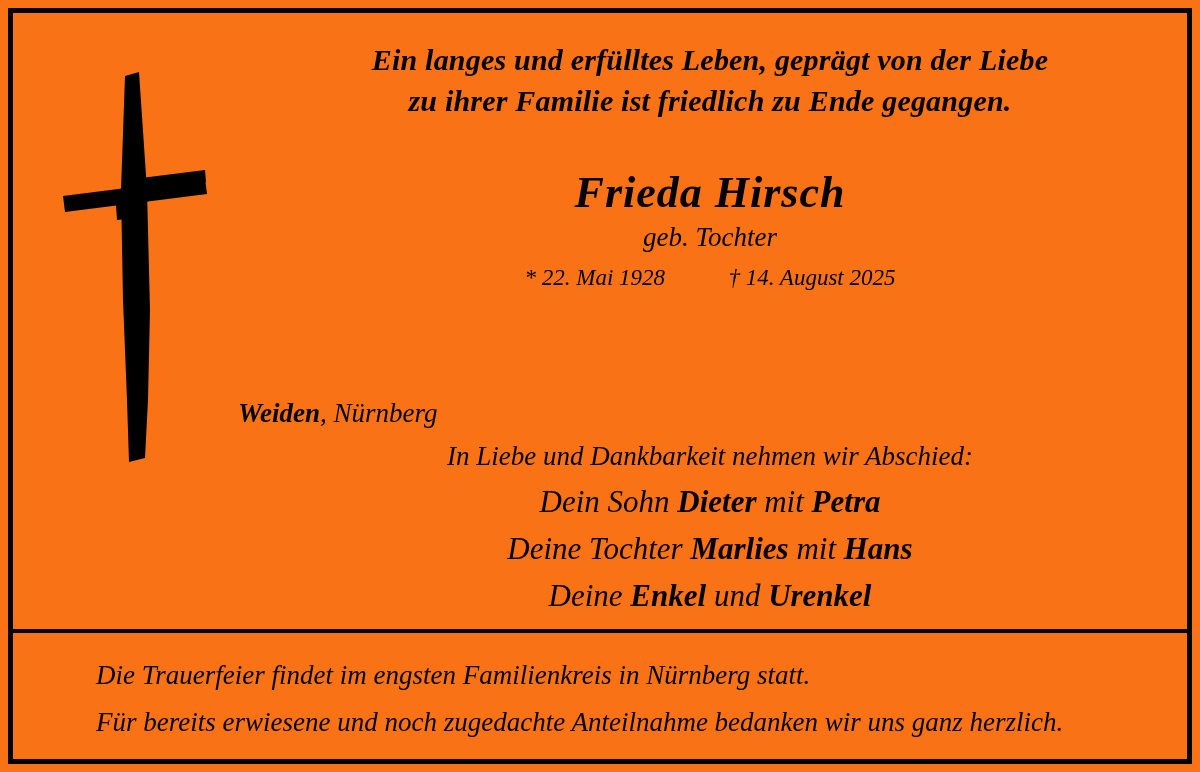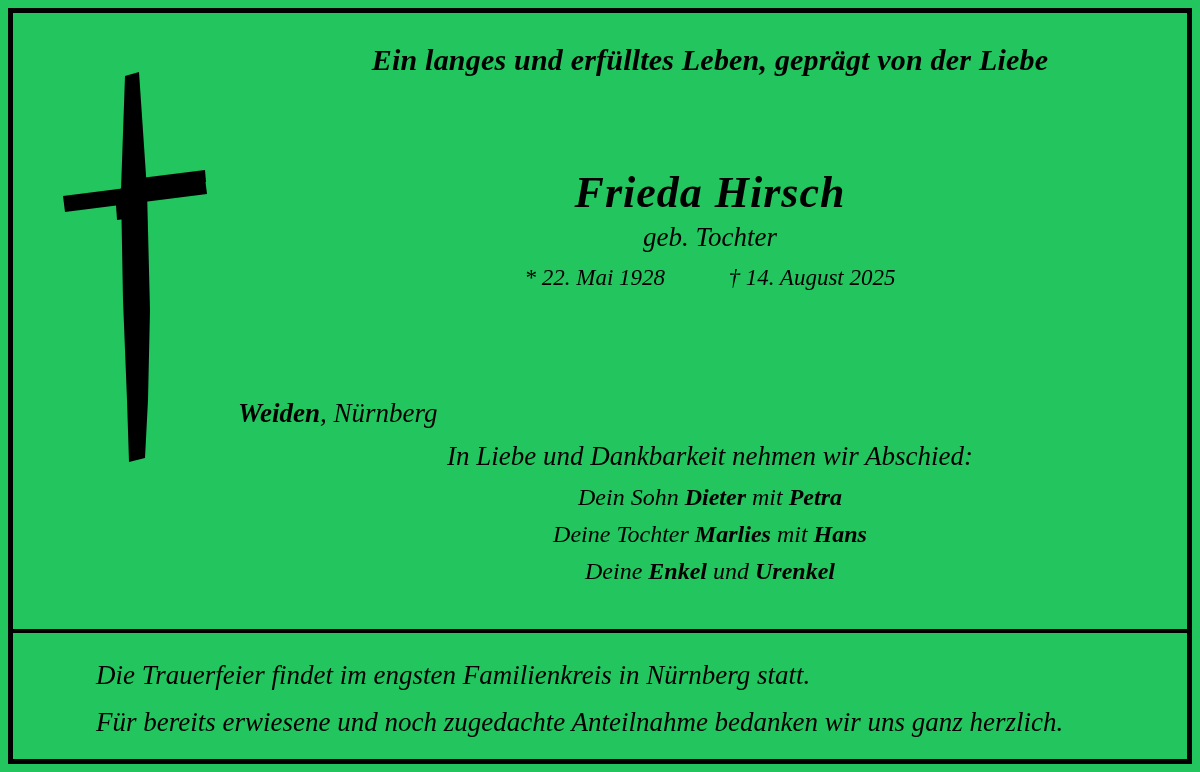--- a/index.html
+++ b/index.html
@@ -11,21 +11,21 @@
     width: 1200px;
     height: 772px;
     font-family: "Liberation Serif", "DejaVu Serif", serif;
     color: #000000;
     overflow: hidden;
   }
   .notice {
     position: relative;
     width: 1200px;
     height: 772px;
-    background: #22c55e;
+    background: #f97316;
     box-sizing: border-box;
   }
   
   .frame-outer {
     position: absolute;
     left: 8px;
     top: 8px;
     width: 1184px;
     height: 756px;
     border: 5px solid #000000;
@@ -117,21 +117,21 @@
     top: 436px;
     width: 920px;
     text-align: center;
   }
   .family-intro {
     font-size: 27px;
     font-style: italic;
     line-height: 1.5;
   }
   .family-line {
-    font-size: 24px;
+    font-size: 31px;
     font-style: italic;
     line-height: 1.42;
     margin-top: 3px;
   }
   .family-line b {
     font-weight: bold;
   }
 
   
   .footer {
@@ -162,20 +162,21 @@
 
       <path d="M8 126 L150 108 L152 124 L10 142 Z" fill="#000000"></path>
 
       <path d="M60 120 L78 116 L80 148 L62 150 Z" fill="#000000"></path>
       <path d="M86 108 L150 100 L151 112 L87 120 Z" fill="#000000"></path>
     </svg>
   </div>
 
   <div class="header-block">
     <div class="header-line">Ein langes und erfülltes Leben, geprägt von der Liebe</div>
+    <div class="header-line">zu ihrer Familie ist friedlich zu Ende gegangen.</div>
   </div>
 
   <div class="name-block">
     <div class="deceased-name">Frieda Hirsch</div>
     <div class="maiden-name">geb. Tochter</div>
     <div class="dates">
       <span>* 22. Mai 1928</span>
       <span class="gap"></span>
       <span>† 14. August 2025</span>
     </div>

